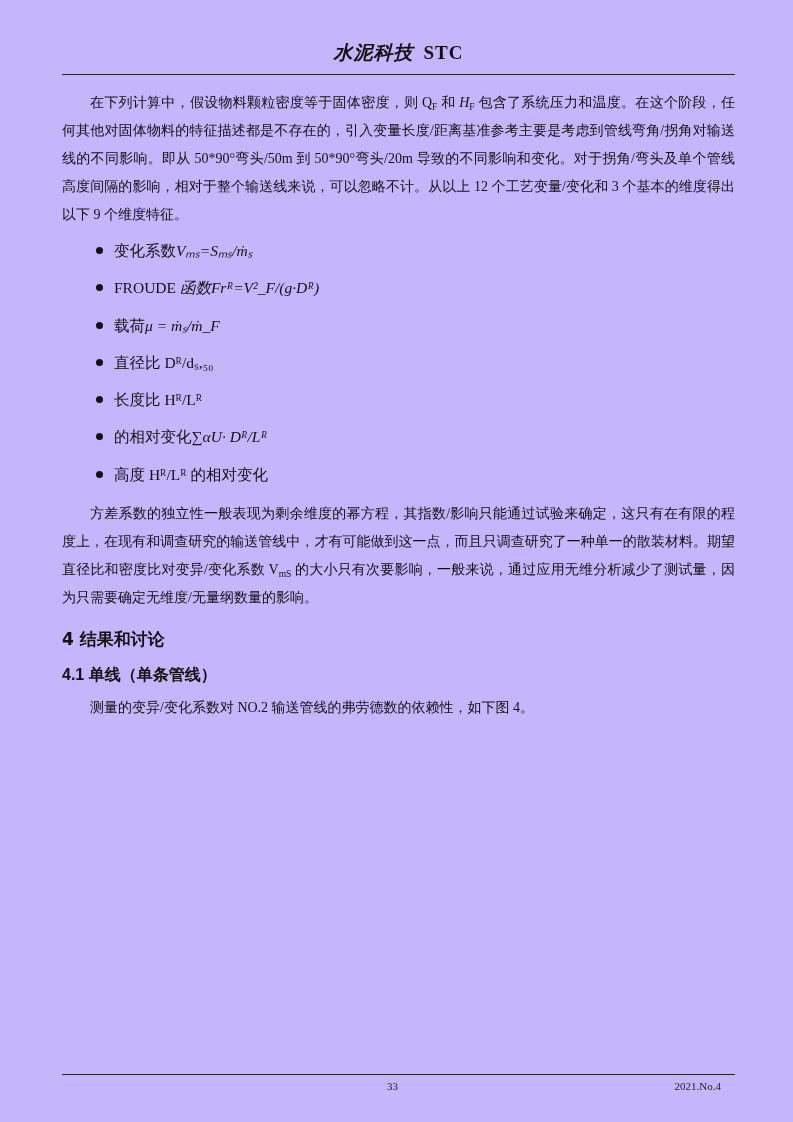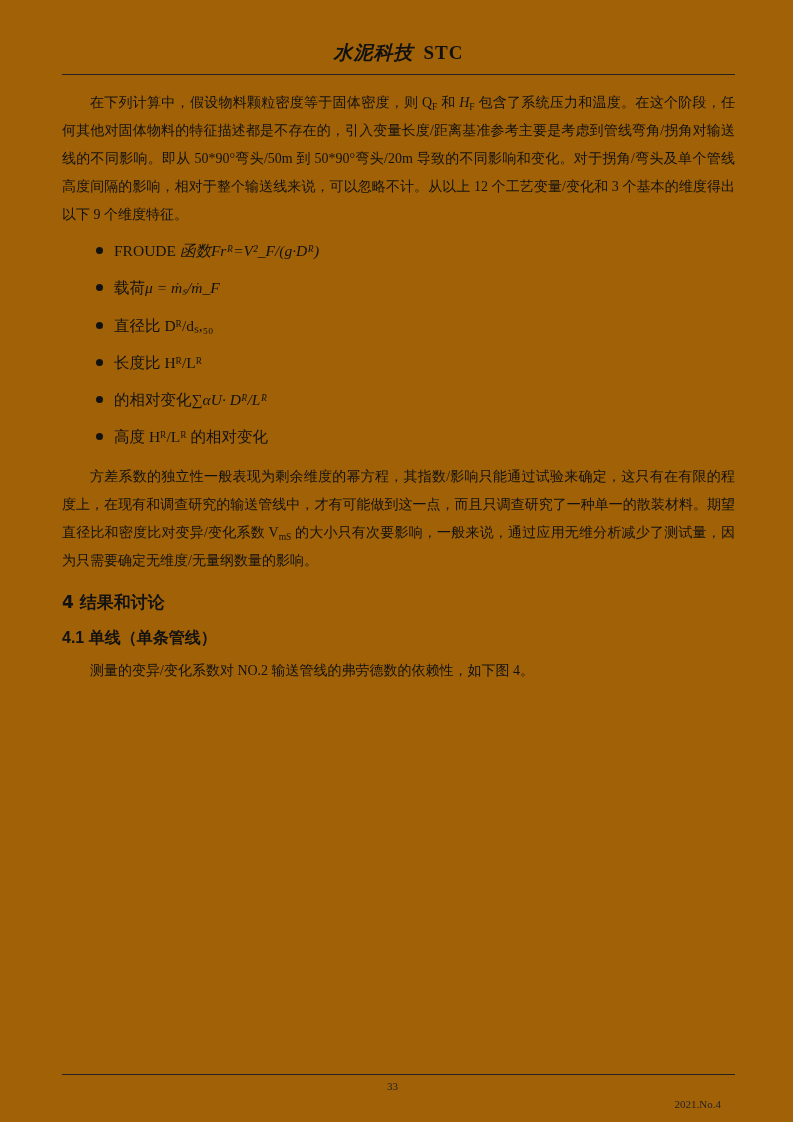--- a/index.html
+++ b/index.html
@@ -7,21 +7,21 @@
     padding: 0;
     background: #b8b8b8;
   }
   body {
     font-family: "Liberation Serif", "DejaVu Serif", serif;
   }
   .page {
     position: relative;
     width: 793px;
     height: 1122px;
-    background: #a16207;
+    background: #c4b5fd;
     margin: 0 auto;
     overflow: hidden;
     box-sizing: border-box;
   }
   .page-inner {
     position: absolute;
     left: 62px;
     right: 58px;
     top: 40px;
     bottom: 30px;
@@ -125,40 +125,43 @@
     font-family: "Liberation Serif", serif;
   }
   .footer-page {
     position: absolute;
     left: 0; right: 12px;
     text-align: center;
   }
   .footer-issue {
     position: absolute;
     right: 14px;
-    top: 18px;
+    top: 0;
   }
 </style>
 </head>
 <body>
 
 <div class="page">
 
   <div class="page-inner">
 
     <div class="doc-header">
       <span class="cn">水泥科技</span><span class="stc">STC</span>
     </div>
     <div class="rule-top"></div>
 
     <div class="body-text">
       <p><span>在下列计算中，假设物料颗粒密度等于固体密度，则 Q</span><sub>F</sub><span> 和 </span><span class="itl ser">H</span><sub>F</sub><span> 包含了系统压力和温度。在这个阶段，任何其他对固体物料的特征描述都是不存在的，引入变量长度/距离基准参考主要是考虑到管线弯角/拐角对输送线的不同影响。即从 50*90°弯头/50m 到 50*90°弯头/20m 导致的不同影响和变化。对于拐角/弯头及单个管线高度间隔的影响，相对于整个输送线来说，可以忽略不计。从以上 12 个工艺变量/变化和 3 个基本的维度得出以下 9 个维度特征。</span></p>
     </div>
 
     <ul class="bullets">
+      <li>
+        <span>变化系数</span><span class="itl ser">Vₘₛ=Sₘₛ/ṁₛ</span>
+      </li>
       <li>
         <span class="ser">FROUDE</span>&nbsp;<span class="itl ser">函数Frᴿ=V²_F/(g·Dᴿ)</span>
       </li>
       <li>
         <span>载荷</span><span class="itl ser">μ = ṁₛ/ṁ_F</span>
       </li>
       <li>
         <span>直径比</span>&nbsp;<span class="ser">Dᴿ/dₛ,₅₀</span>
       </li>
       <li>

